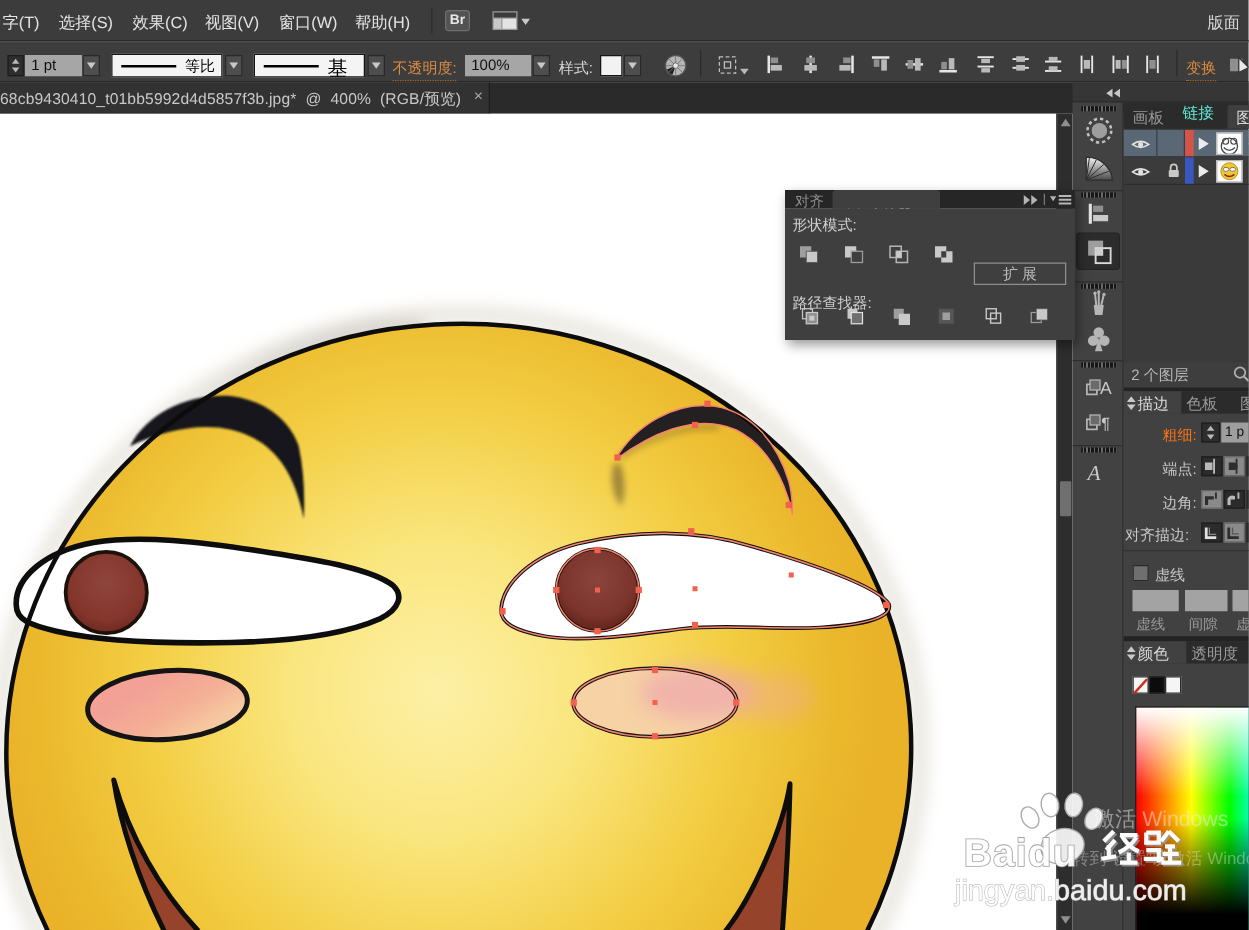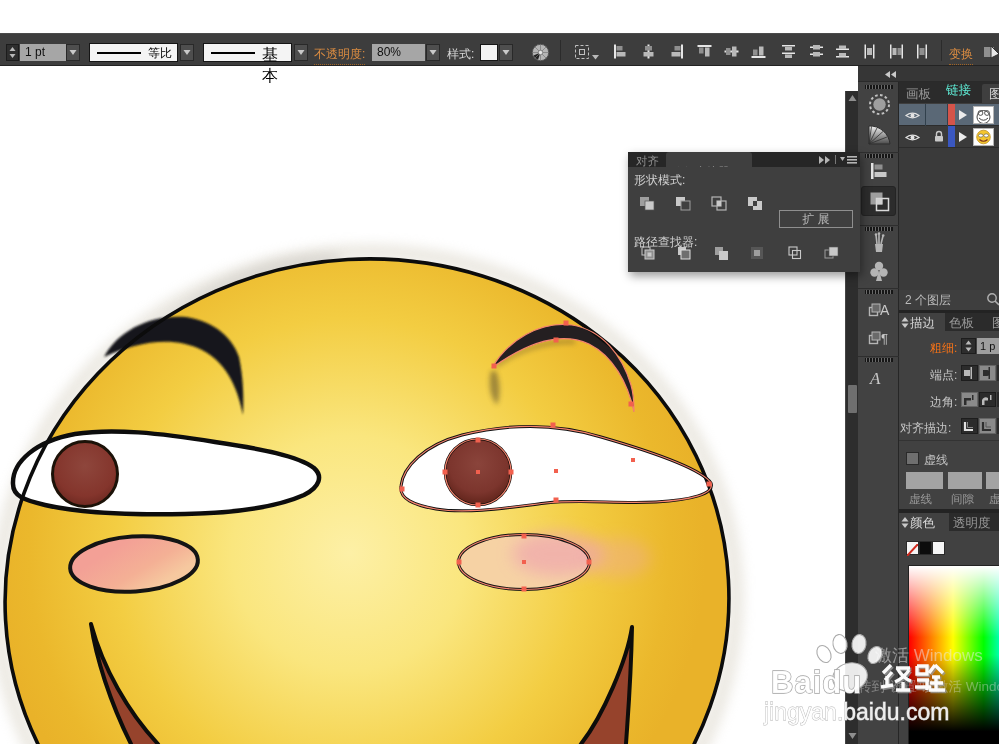--- a/index.html
+++ b/index.html
@@ -4,20 +4,38 @@
 <style>
   html,body{margin:0;padding:0;width:999px;height:744px;overflow:hidden;background:#fff;
     font-family:"Liberation Sans",sans-serif;}
   .abs{position:absolute;}
   #app{position:relative;width:999px;height:744px;}
 </style>
 </head>
 <body>
 <div id="app">
 
+  <div class="abs" id="menubar" style="left:0;top:0;width:999px;height:33px;background:#3c3c3c;border-bottom:1px solid #282828;box-sizing:border-box;">
+    <div class="abs" style="left:2px;top:9px;font-size:13px;color:#e4e4e4;">字(T)</div>
+    <div class="abs" style="left:47px;top:9px;font-size:13px;color:#e4e4e4;">选择(S)</div>
+    <div class="abs" style="left:106px;top:9px;font-size:13px;color:#e4e4e4;">效果(C)</div>
+    <div class="abs" style="left:164px;top:9px;font-size:13px;color:#e4e4e4;">视图(V)</div>
+    <div class="abs" style="left:223px;top:9px;font-size:13px;color:#e4e4e4;">窗口(W)</div>
+    <div class="abs" style="left:284px;top:9px;font-size:13px;color:#e4e4e4;">帮助(H)</div>
+    <div class="abs" style="left:345px;top:6px;width:1px;height:21px;background:#2b2b2b;"></div>
+    <div class="abs" style="left:356px;top:8px;width:20px;height:17px;background:#535353;border:1px solid #6f6f6f;border-radius:3px;box-sizing:border-box;color:#e8e8e8;font-size:11px;font-weight:bold;text-align:center;line-height:15px;">Br</div>
+    <svg class="abs" style="left:393px;top:8px;" width="32" height="17">
+      <rect x="1" y="1" width="20" height="15" fill="#9a9a9a"></rect>
+      <rect x="2" y="2" width="18" height="4" fill="#3a3a3a"></rect>
+      <rect x="2" y="7" width="6" height="8" fill="#c9c9c9"></rect>
+      <rect x="9" y="7" width="11" height="8" fill="#e3e3e3"></rect>
+      <path d="M24,7 l7,0 -3.5,5 z" fill="#c9c9c9"></path>
+    </svg>
+    <div class="abs" style="left:966px;top:9px;font-size:13px;color:#d8d8d8;">版面</div>
+  </div>
 
   <div class="abs" id="ctrlbar" style="left:0;top:33px;width:999px;height:33px;background:#3d3d3d;border-top:1px solid #4b4b4b;border-bottom:1px solid #232323;box-sizing:border-box;">
 
     <div class="abs" style="left:6px;top:10px;width:13px;height:17px;background:#2e2e2e;border:1px solid #1c1c1c;box-sizing:border-box;">
       <svg width="11" height="15">
           <path d="M5.5,2 l3,4 -6,0 z" fill="#b9b9b9"></path>
           <path d="M5.5,13 l3,-4 -6,0 z" fill="#b9b9b9"></path>
         </svg>
     </div>
     <div class="abs" style="left:20px;top:10px;width:46px;height:17px;background:#a6a6a6;color:#101010;font-size:12px;line-height:17px;padding-left:5px;box-sizing:border-box;">1 pt</div>
@@ -35,21 +53,21 @@
 
     <div class="abs" style="left:203px;top:9px;width:89px;height:19px;background:#f4f4f4;border:1px solid #151515;box-sizing:border-box;">
       <div class="abs" style="left:7px;top:8px;width:44px;height:2px;background:#000;"></div>
       <div class="abs" style="left:58px;top:1px;font-size:16px;color:#000;">基本</div>
     </div>
     <div class="abs" style="left:294px;top:10px;width:14px;height:17px;background:#4e4e4e;border:1px solid #292929;box-sizing:border-box;"><svg width="12" height="15">
           <path d="M6,10 l-3.5,-5 7,0 z" fill="#c9c9c9"></path>
         </svg></div>
 
     <div class="abs" style="left:314px;top:12px;font-size:12px;color:#dd8d41;border-bottom:1px dotted #a06426;padding-bottom:1px;">不透明度:</div>
-    <div class="abs" style="left:372px;top:10px;width:53px;height:17px;background:#a6a6a6;color:#101010;font-size:12px;line-height:17px;padding-left:5px;box-sizing:border-box;">80%</div>
+    <div class="abs" style="left:372px;top:10px;width:53px;height:17px;background:#a6a6a6;color:#101010;font-size:12px;line-height:17px;padding-left:5px;box-sizing:border-box;">100%</div>
     <div class="abs" style="left:426px;top:10px;width:14px;height:17px;background:#4e4e4e;border:1px solid #292929;box-sizing:border-box;"><svg width="12" height="15">
           <path d="M6,10 l-3.5,-5 7,0 z" fill="#c9c9c9"></path>
         </svg></div>
 
     <div class="abs" style="left:447px;top:12px;font-size:12px;color:#d6d6d6;">样式:</div>
     <div class="abs" style="left:480px;top:10px;width:18px;height:17px;background:#f2f2f2;border:1px solid #151515;box-sizing:border-box;"></div>
     <div class="abs" style="left:499px;top:10px;width:14px;height:17px;background:#4e4e4e;border:1px solid #292929;box-sizing:border-box;"><svg width="12" height="15">
           <path d="M6,10 l-3.5,-5 7,0 z" fill="#c9c9c9"></path>
         </svg></div>
 
@@ -131,20 +149,25 @@
         <rect x="10.5" y="0.5" width="1.5" height="14" fill="#e6e6e6"></rect>
       </svg>
     <div class="abs" style="left:941px;top:6px;width:1px;height:21px;background:#2b2b2b;"></div>
     <div class="abs" style="left:949px;top:12px;font-size:12px;color:#dd8d41;border-bottom:1px dotted #a06426;padding-bottom:1px;">变换</div>
     <svg class="abs" style="left:983px;top:10px;" width="16" height="17">
         <rect x="1" y="3" width="10" height="10" fill="#8f8f8f"></rect>
         <path d="M8,14 L8,2 L16,10 z" fill="#e8e8e8" stroke="#333" stroke-width="1"></path>
       </svg>
   </div>
 
+  <div class="abs" id="tabbar" style="left:0;top:66px;width:999px;height:25px;background:#2a2a2a;">
+    <div class="abs" style="left:0;top:0;width:392px;height:25px;background:#323232;border-right:1px solid #1e1e1e;box-sizing:border-box;"></div>
+    <div class="abs" style="left:0px;top:5px;font-size:12.5px;color:#c9c9c9;white-space:nowrap;letter-spacing:0.12px;">68cb9430410_t01bb5992d4d5857f3b.jpg*&nbsp; @&nbsp; 400%&nbsp; (RGB/预览)</div>
+    <div class="abs" style="left:379px;top:4px;font-size:12.5px;color:#aaa;">×</div>
+  </div>
 
   <div class="abs" id="canvas" style="left:0;top:91px;width:845px;height:653px;background:#ffffff;overflow:hidden;">
     <svg class="abs" style="left:0;top:0;" width="845" height="653" viewBox="0 91 845 653">
 <defs>
 <radialGradient id="faceG" gradientUnits="userSpaceOnUse" cx="352" cy="552" r="356">
  <stop offset="0" stop-color="#fdf0a6"></stop>
             <stop offset="0.33" stop-color="#fae67e"></stop>
  <stop offset="0.66" stop-color="#f3cd42"></stop>
             <stop offset="0.9" stop-color="#ebb82c"></stop>
  <stop offset="1" stop-color="#e9b229"></stop>

